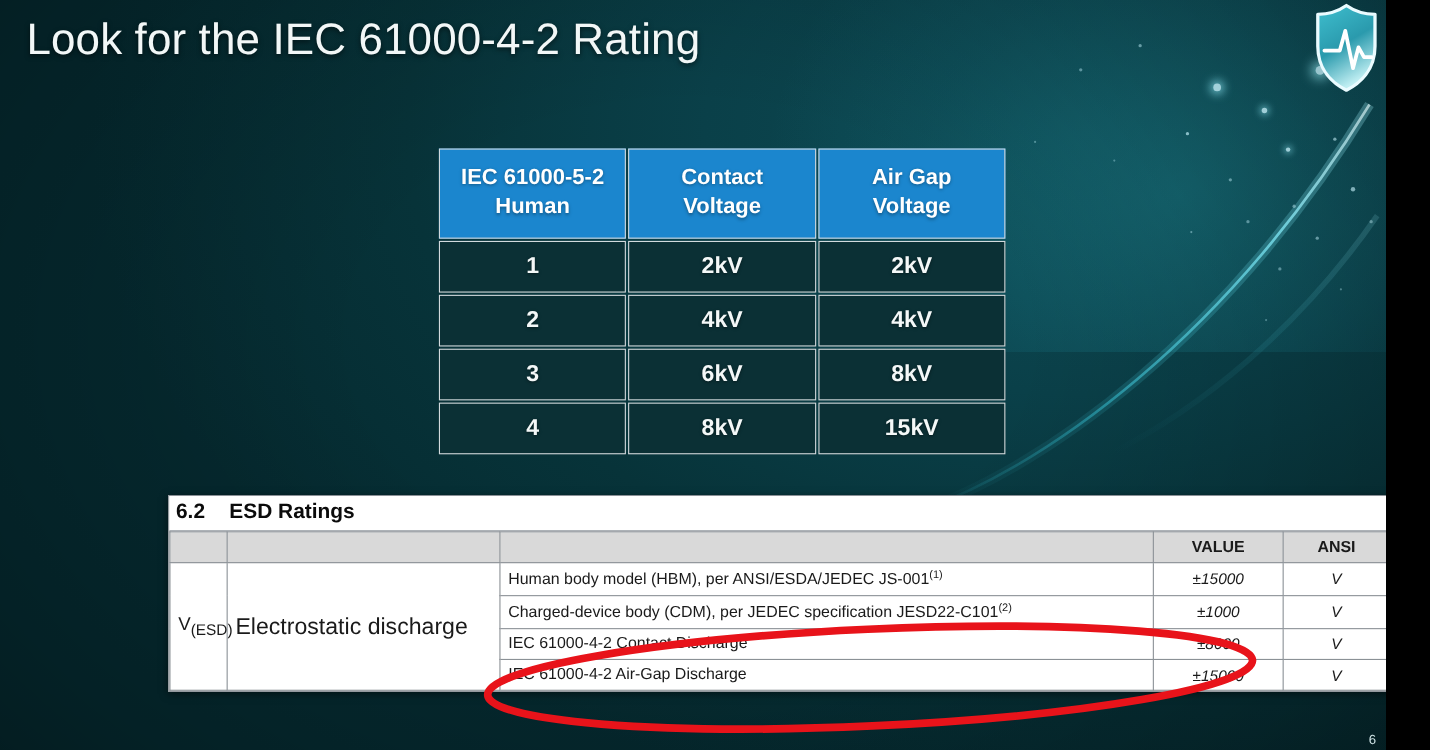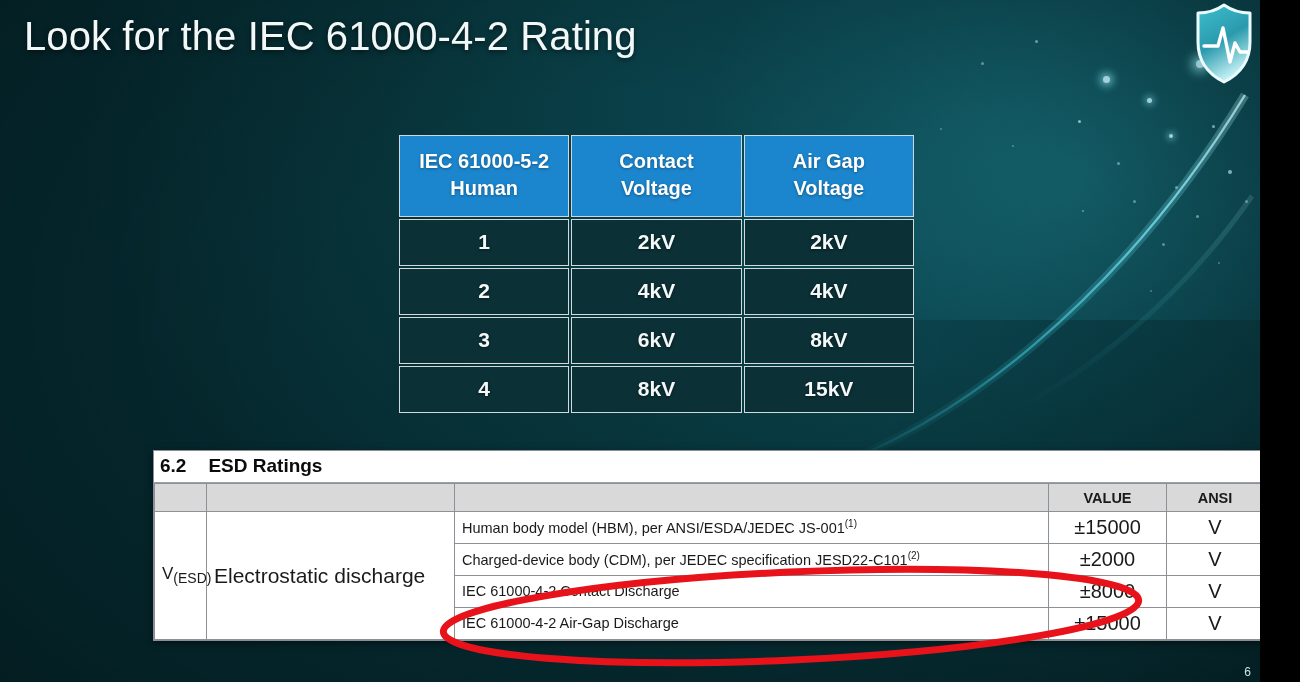--- a/index.html
+++ b/index.html
@@ -150,21 +150,21 @@
   .col-unit  { width: 97px;  }
   .c-center  { text-align: center; }
   .sym {
     font-size: 17px;
     padding-left: 6px;
   }
   .sym sub { font-size: 14px; }
   .param { font-size: 21px; padding-left: 12px; }
   .desc { font-size: 14.5px; line-height: 1.32; }
   .desc sup { font-size: 10px; }
-  .val { font-size: 20px; font-weight: normal; }
+  .val { font-size: 14px; font-weight: normal; font-style: italic; }
 
   .ellipse {
     position: absolute;
     left: 436px; top: 562px;
     width: 710px; height: 108px;
     pointer-events: none;
   }
   .page-num {
     position: absolute;
     right: 9px; bottom: 3px;
@@ -302,21 +302,21 @@
       <tbody>
         <tr>
           <td class="sym" rowspan="4"><span>V</span><sub>(ESD)</sub></td>
           <td class="param" rowspan="4">Electrostatic discharge</td>
           <td class="desc"><span>Human body model (HBM), per ANSI/ESDA/JEDEC JS-001</span><sup>(1)</sup></td>
           <td class="c-center val">±15000</td>
           <td class="c-center val">V</td>
         </tr>
         <tr>
           <td class="desc"><span>Charged-device body (CDM), per JEDEC specification JESD22-C101</span><sup>(2)</sup></td>
-          <td class="c-center val">±2000</td>
+          <td class="c-center val">±1000</td>
           <td class="c-center val">V</td>
         </tr>
         <tr>
           <td class="desc">IEC 61000-4-2 Contact Discharge</td>
           <td class="c-center val">±8000</td>
           <td class="c-center val">V</td>
         </tr>
         <tr>
           <td class="desc">IEC 61000-4-2 Air-Gap Discharge</td>
           <td class="c-center val">±15000</td>

